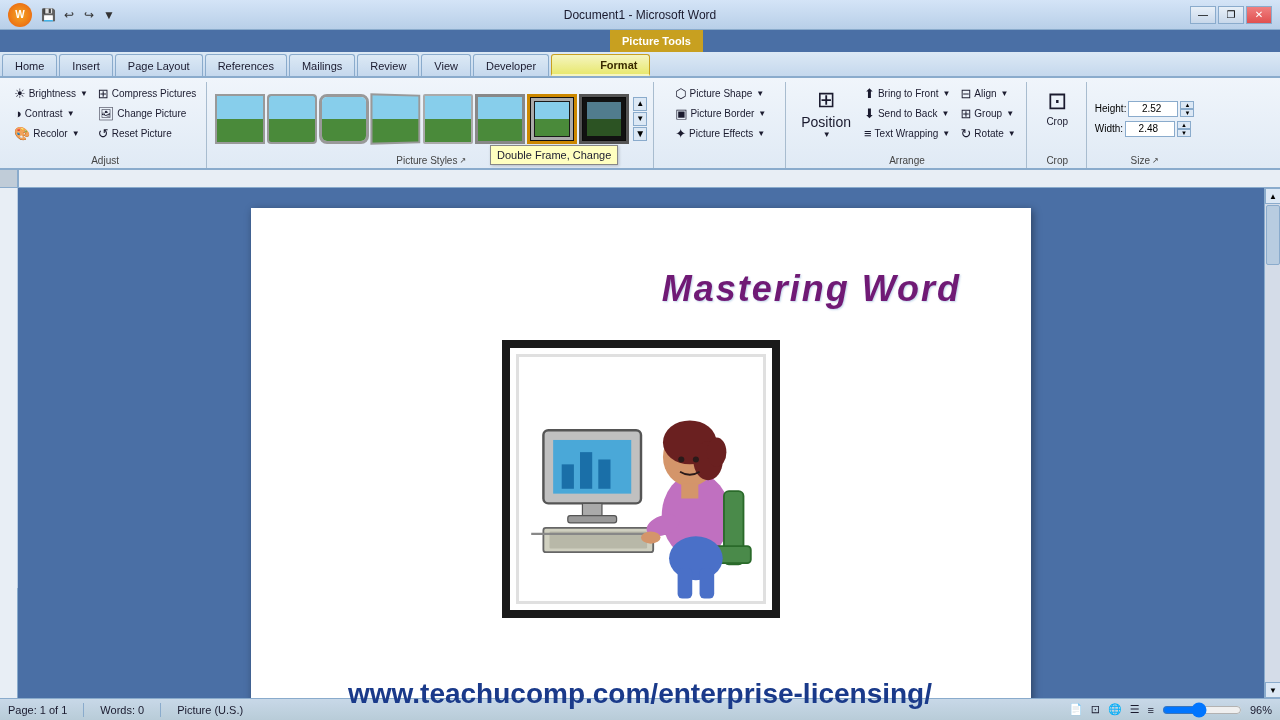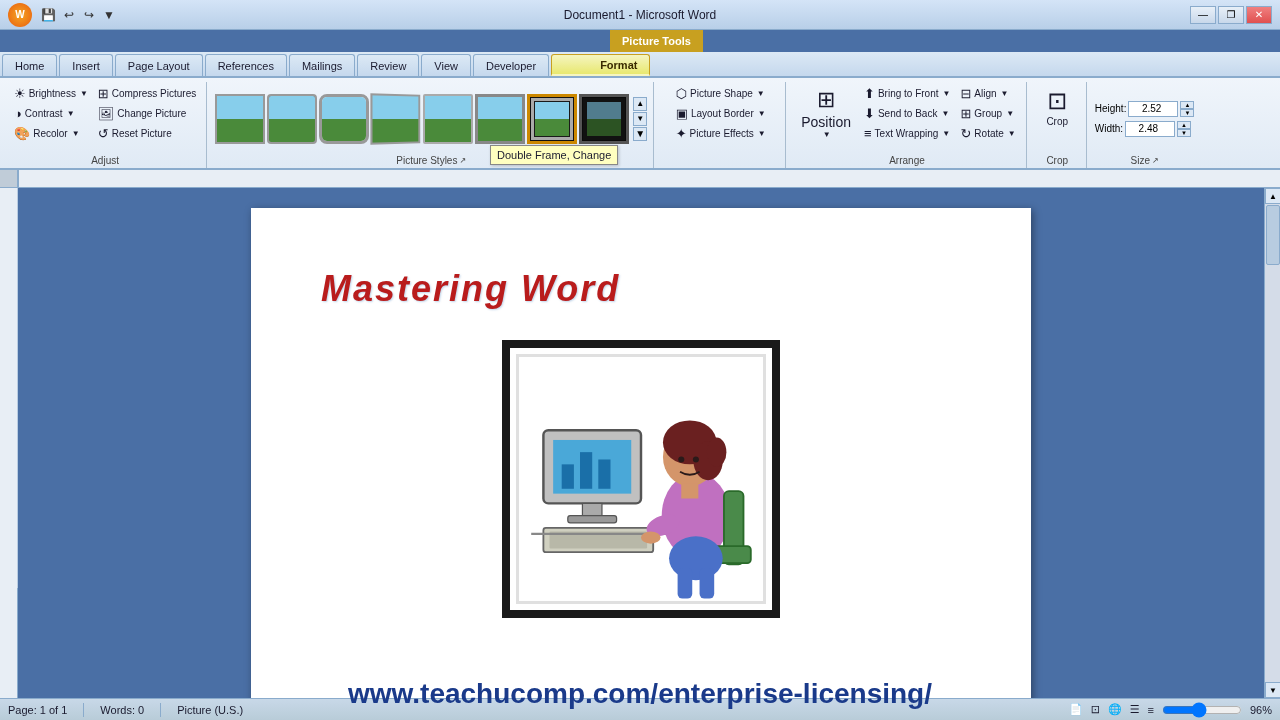--- a/index.html
+++ b/index.html
@@ -217,25 +217,25 @@
       width: 780px;
       min-height: 500px;
       background: white;
       margin: 20px auto;
       box-shadow: 2px 2px 8px rgba(0,0,0,0.4);
       padding: 60px 70px 60px 70px;
       position: relative;
     }
 
     .doc-title {
-      text-align: left;
+      text-align: right;
       font-size: 36px;
       font-weight: bold;
       font-family: Arial, sans-serif;
-      color: #b91c1c;
+      color: #701a75;
       text-shadow: 1px 1px 2px rgba(100,150,200,0.4);
       letter-spacing: 2px;
       margin-bottom: 30px;
       font-style: italic;
     }
 
     .doc-image-container {
       display: flex;
       justify-content: center;
       margin-top: 10px;
@@ -473,21 +473,21 @@
   <div class="ribbon-group" style="min-width:130px;">
     <div class="ribbon-group-content">
       <div class="small-btn-col">
         <div class="rb-btn-small">
           <span class="icon">⬡</span>
           <span>Picture Shape</span>
           <span class="dropdown-arrow">▼</span>
         </div>
         <div class="rb-btn-small">
           <span class="icon">▣</span>
-          <span>Layout Border</span>
+          <span>Picture Border</span>
           <span class="dropdown-arrow">▼</span>
         </div>
         <div class="rb-btn-small">
           <span class="icon">✦</span>
           <span>Picture Effects</span>
           <span class="dropdown-arrow">▼</span>
         </div>
       </div>
     </div>
     <div class="ribbon-group-label"></div>

